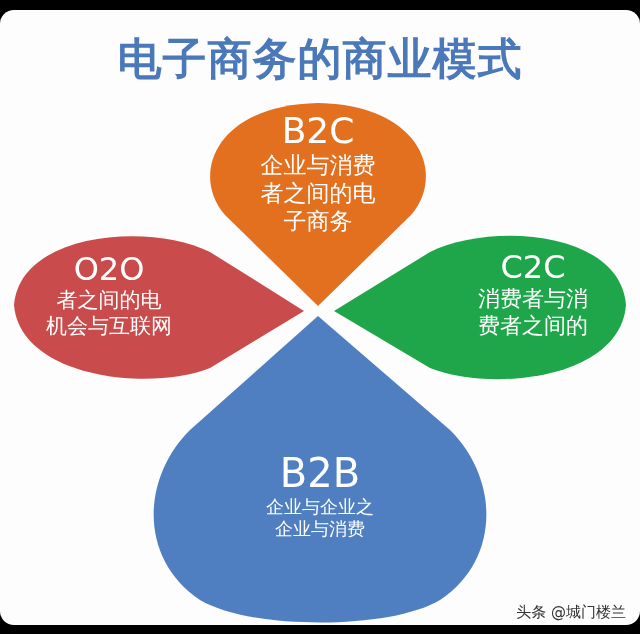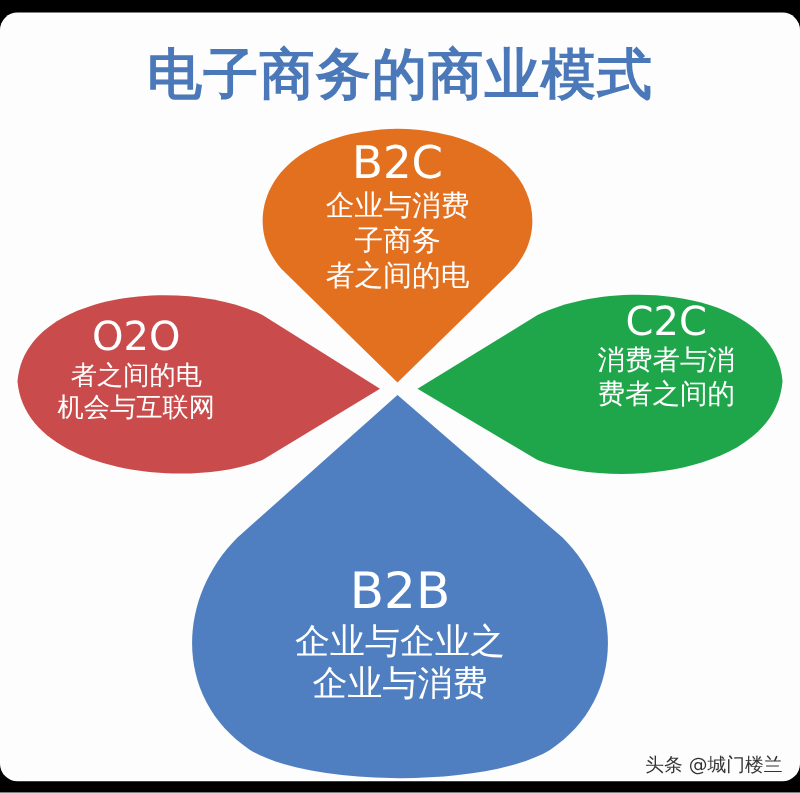--- a/index.html
+++ b/index.html
@@ -28,43 +28,43 @@
 
     <path d="M334,311 L430,252 C490,222 620,230 626,305 C620,380 490,392 430,368 Z" fill="#1fa64a"></path>
 
     <path d="M318,316 L190,430 C140,480 140,560 200,600 C250,630 390,630 440,600 C500,560 500,480 450,430 Z" fill="#4f7fc0"></path>
   </svg>
 
   <div class="label" style="left:218px; top:100px; width:200px;">
     <div class="code" style="font-size:36px;">B2C</div>
     <div class="desc" style="font-size:23px;">
       <div>企业与消费</div>
+      <div>者之间的电</div>
       <div>子商务</div>
-      <div>者之间的电</div>
     </div>
   </div>
 
   <div class="label" style="left:24px; top:240px; width:170px;">
     <div class="code" style="font-size:32px;">O2O</div>
     <div class="desc" style="font-size:21px;">
       <div>者之间的电</div>
       <div>机会与互联网</div>
     </div>
   </div>
 
-  <div class="label" style="left:448px; top:228px; width:170px;">
+  <div class="label" style="left:448px; top:238px; width:170px;">
     <div class="code" style="font-size:32px;">C2C</div>
     <div class="desc" style="font-size:22px;">
       <div>消费者与消</div>
       <div>费者之间的</div>
     </div>
   </div>
 
   <div class="label" style="left:195px; top:440px; width:250px;">
     <div class="code" style="font-size:40px;">B2B</div>
-    <div class="desc" style="font-size:28px;text-align:center;">
+    <div class="desc" style="font-size:18px;text-align:center;">
       <div>企业与企业之</div>
       <div>企业与消费</div>
     </div>
   </div>
 
   <div class="watermark">头条 @城门楼兰</div>
 </div>
 
 </body></html>

